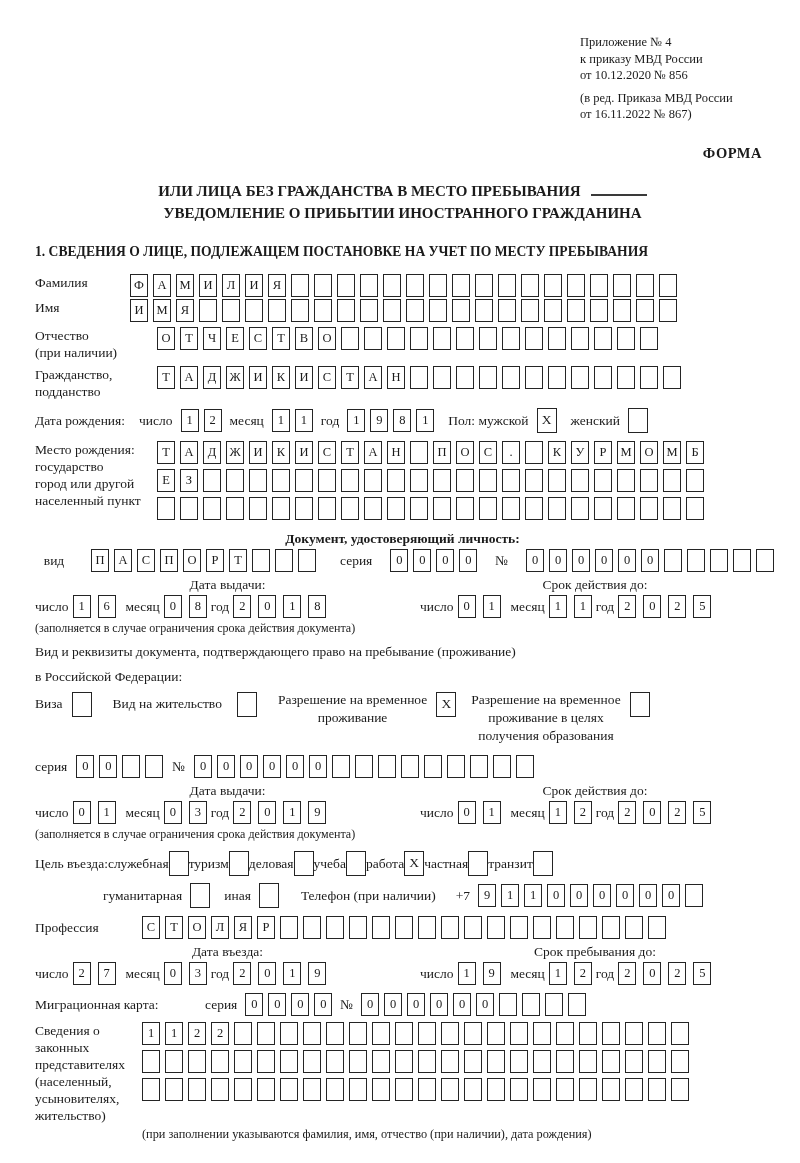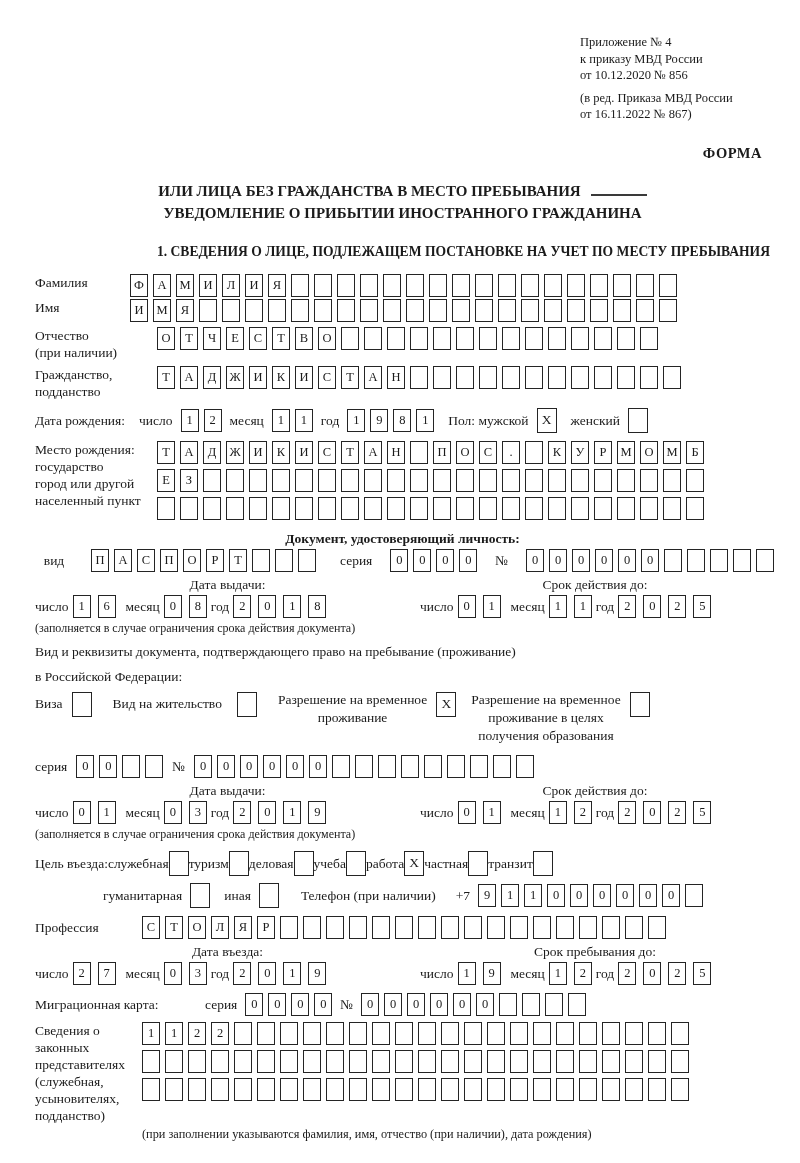--- a/index.html
+++ b/index.html
@@ -8,21 +8,21 @@
   .page{box-sizing:border-box;width:800px;height:1163px;padding:34px 30px 0 35px;}
 
   
   .ref-wrap{display:flex;justify-content:flex-end;}
   .ref-block{width:190px;font-size:12.5px;line-height:16.5px;text-align:left;}
   .ref-gap{margin-top:6px;}
   .forma{margin-top:22px;text-align:right;font-weight:bold;font-size:14.5px;letter-spacing:.5px;padding-right:8px;}
 
   .title{margin-top:18px;text-align:center;font-weight:bold;font-size:15px;line-height:22px;}
   .blank-line{display:inline-block;width:56px;border-bottom:2.5px solid #3a3a3a;height:10px;margin-left:10px;}
-  .sec1{margin-top:20px;text-align:right;font-weight:bold;font-size:13.6px;}
+  .sec1{margin-top:20px;text-align:left;font-weight:bold;font-size:13.6px;}
 
   
   .frow{display:flex;align-items:flex-start;margin-top:5px;}
   .frow.center{align-items:center;}
   .lbl{font-size:13.5px;line-height:17px;flex:none;}
   .lbl2{display:block;font-size:13.5px;line-height:17px;flex:none;}
   .lbl2 span{display:block;}
   .w95{width:95px;}
   .w120{width:122px;}
   .w105{width:107px;}
@@ -645,23 +645,23 @@
         <span class="cell"></span>
         <span class="cell"></span>
       </span>
   </div>
 
   <div class="frow reps-row">
     <span class="lbl2 w105">
       <span>Сведения о</span>
       <span>законных</span>
       <span>представителях</span>
-      <span>(служебная,</span>
+      <span>(населенный,</span>
       <span>усыновителях,</span>
-      <span>подданство)</span>
+      <span>жительство)</span>
     </span>
     <span class="colcells">
       <span class="cells">
           <span class="cell">1</span>
           <span class="cell">1</span>
           <span class="cell">2</span>
           <span class="cell">2</span>
           <span class="cell"></span>
           <span class="cell"></span>
           <span class="cell"></span>

